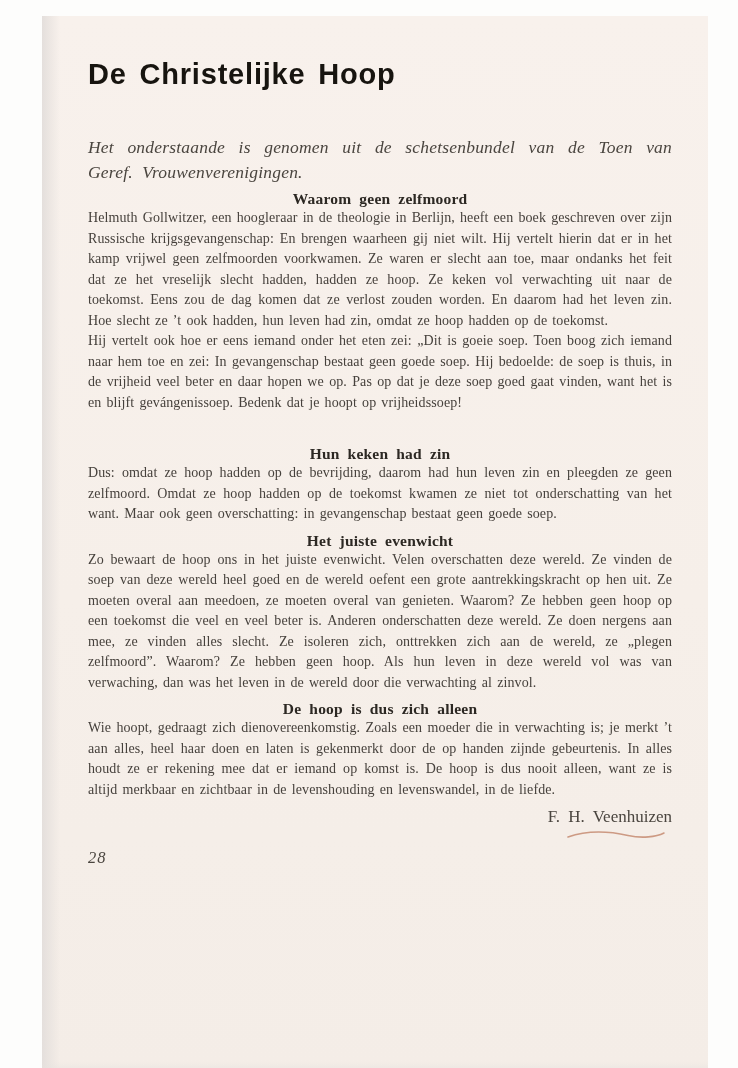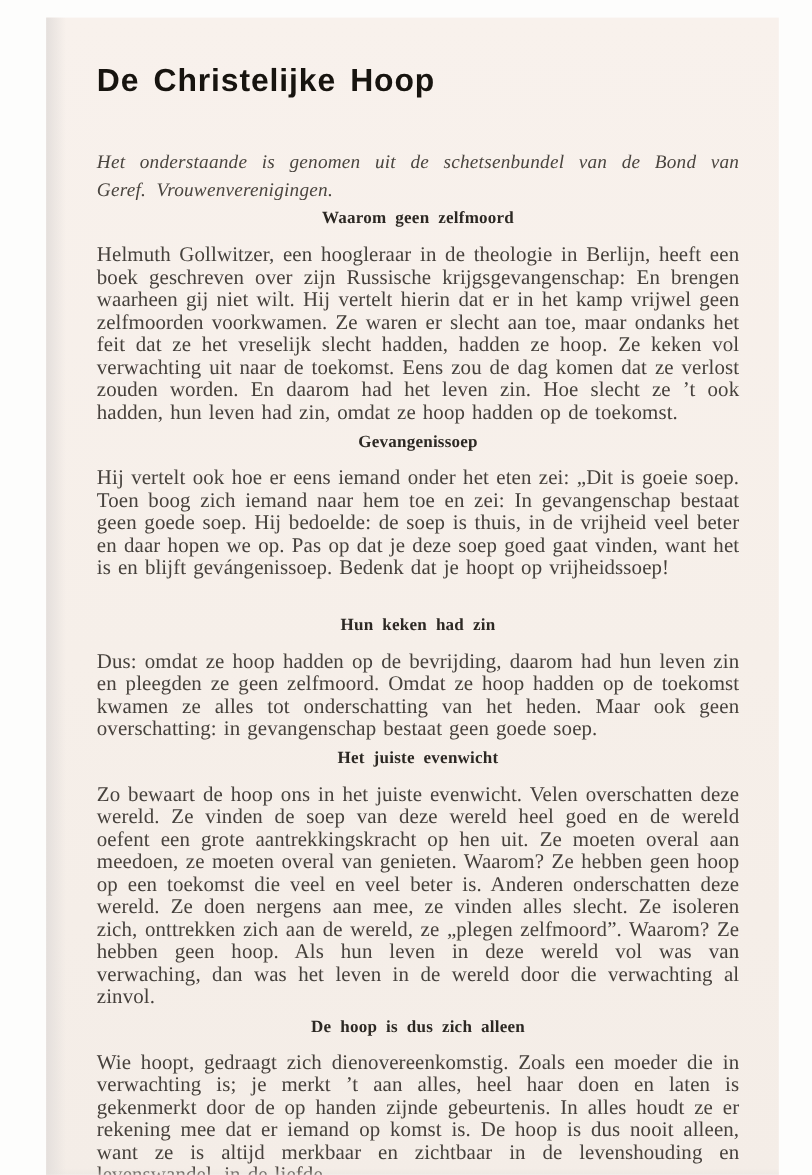--- a/index.html
+++ b/index.html
@@ -75,22 +75,22 @@
     font-weight: bold;
     text-align: center;
     word-spacing: 4px;
     letter-spacing: 0.2px;
     line-height: 18px;
     color: #2c2823;
   }
   .sec-heading.gap-before { margin-top: 32px; }
   .sec-heading.small-gap  { margin-top: 7px; }
   .sec-body {
-    margin: 14px 0 0 0;
-    font-size: 19px;
+    margin: 0 0 0 0;
+    font-size: 14px;
     line-height: 20.5px;
     text-align: justify;
     word-spacing: 1.5px;
     letter-spacing: 0.1px;
     color: #46413c;
   }
   .signature-row {
     margin-top: 7px;
     text-align: right;
     font-size: 17px;
@@ -114,35 +114,40 @@
 </style>
 </head>
 <body>
 
 <div class="scan">
   <div class="page">
     <div class="content">
 
       <h1 class="title">De Christelijke Hoop</h1>
 
-      <p class="intro">Het onderstaande is genomen uit de schetsenbundel van de Bond van Geref. Vrouwenverenigingen.</p>
+      <p class="intro">Het onderstaande is genomen uit de schetsenbundel van de Toen van Geref. Vrouwenverenigingen.</p>
 
       <h2 class="sec-heading">Waarom geen zelfmoord</h2>
       <p class="sec-body">Helmuth Gollwitzer, een hoogleraar in de theologie in Berlijn, heeft een boek geschreven over zijn Russische krijgsgevangenschap: En brengen waarheen gij niet wilt. Hij vertelt hierin dat er in het kamp vrijwel geen zelfmoorden voorkwamen. Ze waren er slecht aan toe, maar ondanks het feit dat ze het vreselijk slecht hadden, hadden ze hoop. Ze keken vol verwachting uit naar de toekomst. Eens zou de dag komen dat ze verlost zouden worden. En daarom had het leven zin. Hoe slecht ze ’t ook hadden, hun leven had zin, omdat ze hoop hadden op de toekomst.</p>
 
-      <h2 class="sec-heading small-gap">Gevangenissoep</h2>
       <p class="sec-body">Hij vertelt ook hoe er eens iemand onder het eten zei: „Dit is goeie soep. Toen boog zich iemand naar hem toe en zei: In gevangenschap bestaat geen goede soep. Hij bedoelde: de soep is thuis, in de vrijheid veel beter en daar hopen we op. Pas op dat je deze soep goed gaat vinden, want het is en blijft gevángenissoep. Bedenk dat je hoopt op vrijheidssoep!</p>
 
       <h2 class="sec-heading gap-before">Hun keken had zin</h2>
-      <p class="sec-body">Dus: omdat ze hoop hadden op de bevrijding, daarom had hun leven zin en pleegden ze geen zelfmoord. Omdat ze hoop hadden op de toekomst kwamen ze alles tot onderschatting van het heden. Maar ook geen overschatting: in gevangenschap bestaat geen goede soep.</p>
+      <p class="sec-body">Dus: omdat ze hoop hadden op de bevrijding, daarom had hun leven zin en pleegden ze geen zelfmoord. Omdat ze hoop hadden op de toekomst kwamen ze niet tot onderschatting van het want. Maar ook geen overschatting: in gevangenschap bestaat geen goede soep.</p>
 
       <h2 class="sec-heading small-gap">Het juiste evenwicht</h2>
       <p class="sec-body">Zo bewaart de hoop ons in het juiste evenwicht. Velen overschatten deze wereld. Ze vinden de soep van deze wereld heel goed en de wereld oefent een grote aantrekkingskracht op hen uit. Ze moeten overal aan meedoen, ze moeten overal van genieten. Waarom? Ze hebben geen hoop op een toekomst die veel en veel beter is. Anderen onderschatten deze wereld. Ze doen nergens aan mee, ze vinden alles slecht. Ze isoleren zich, onttrekken zich aan de wereld, ze „plegen zelfmoord”. Waarom? Ze hebben geen hoop. Als hun leven in deze wereld vol was van verwaching, dan was het leven in de wereld door die verwachting al zinvol.</p>
 
       <h2 class="sec-heading small-gap">De hoop is dus zich alleen</h2>
       <p class="sec-body">Wie hoopt, gedraagt zich dienovereenkomstig. Zoals een moeder die in verwachting is; je merkt ’t aan alles, heel haar doen en laten is gekenmerkt door de op handen zijnde gebeurtenis. In alles houdt ze er rekening mee dat er iemand op komst is. De hoop is dus nooit alleen, want ze is altijd merkbaar en zichtbaar in de levenshouding en levenswandel, in de liefde.</p>
 
+      <div class="signature-row">
+        <span>F. H. Veenhuizen</span>
+        <svg class="squiggle" width="100" height="12" viewBox="0 0 100 12">
+          <path d="M2,9 C 22,2 44,3.5 62,7.5 C 76,10.5 90,9 98,5" fill="none" stroke="#bf7e62" stroke-width="1.6" stroke-linecap="round" opacity="0.75"></path>
+        </svg>
+      </div>
 
       <div class="page-number">28</div>
 
     </div>
   </div>
 </div>
 
 </body></html>

